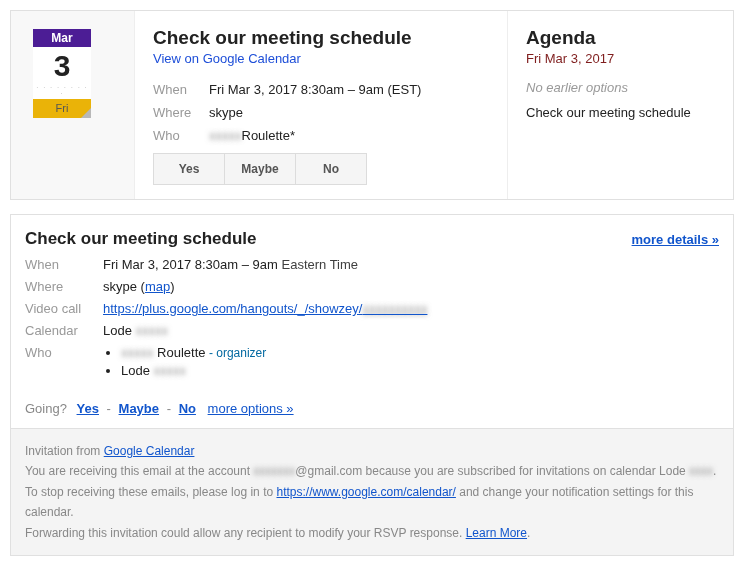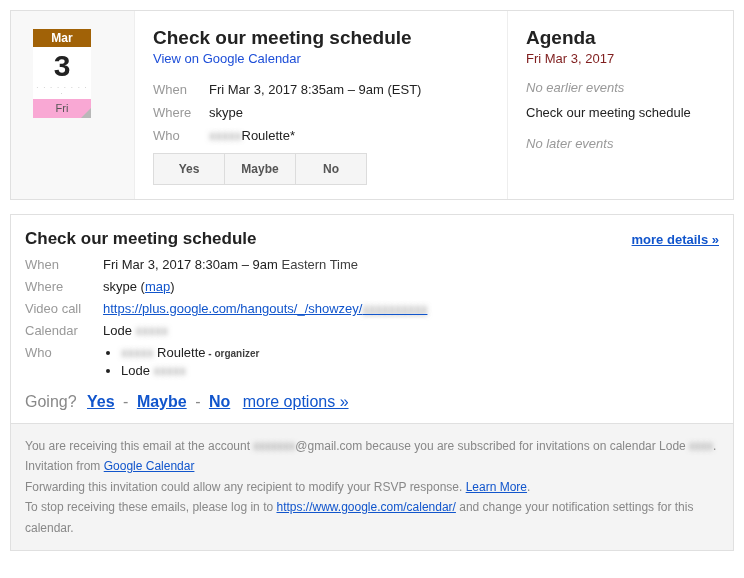--- a/index.html
+++ b/index.html
@@ -21,42 +21,42 @@
   .date-col {
     width: 123px;
     padding: 18px 0 18px 22px;
   }
   .date-tile {
     width: 58px;
     text-align: center;
     font-family: Arial, sans-serif;
   }
   .date-month {
-    background: #a16207;
+    background: #4c1d95;
     color: #fff;
     font-size: 12px;
     font-weight: bold;
     padding: 2px 0;
   }
   .date-day {
     background: #fff;
     font-size: 30px;
     font-weight: bold;
     line-height: 38px;
   }
   .date-dotrow {
     background: #fff;
     font-size: 8px;
     letter-spacing: 1px;
     color: #ccc;
     line-height: 6px;
     padding-bottom: 2px;
   }
   .date-wkday {
-    background: #f9a8d4;
+    background: #eab308;
     font-size: 11px;
     color: #555;
     padding: 3px 0 4px;
     position: relative;
   }
   .date-fold {
     position: absolute;
     right: 0; bottom: 0;
     width: 0; height: 0;
     border-left: 10px solid transparent;
@@ -120,22 +120,22 @@
   .detail-head { display: flex; justify-content: space-between; align-items: baseline; }
   .detail-title { font-size: 17px; font-weight: bold; margin: 0; }
   .more-details { font-size: 13px; font-weight: bold; }
   .d-table { margin-top: 8px; }
   .d-row { display: flex; margin-bottom: 7px; font-size: 13px; align-items: baseline; }
   .d-label { width: 78px; color: #999; }
   .d-value { color: #222; flex: 1; }
   .tz { color: #404040; }
   .who-list { margin: 0; padding-left: 18px; }
   .who-list li { margin-bottom: 3px; }
-  .org-tag { color: #404040; font-size: 10px; font-weight: bold; }
-  .going-row { margin-top: 12px; font-size: 16px; }
+  .org-tag { color: #0369a1; font-size: 12px; }
+  .going-row { margin-top: 20px; font-size: 13px; }
   .going-row .lbl { color: #888; margin-right: 6px; }
   .going-row a { font-weight: bold; }
   .going-row .sep { color: #888; margin: 0 4px; }
   .going-row .opts { font-weight: normal; margin-left: 8px; }
 
   .footer-card {
     border-top: 1px solid #e0e0e0;
     background: #f4f4f4;
     padding: 12px 14px;
     font-size: 12px;
@@ -160,21 +160,21 @@
     </div>
   </div>
 
   <div class="main-col">
     <h2 class="main-title">Check our meeting schedule</h2>
     <a class="view-link">View on Google Calendar</a>
 
     <div class="meta-table">
       <div class="meta-row">
         <div class="meta-label">When</div>
-        <div class="meta-value">Fri Mar 3, 2017 8:35am – 9am (EST)</div>
+        <div class="meta-value">Fri Mar 3, 2017 8:30am – 9am (EST)</div>
       </div>
       <div class="meta-row">
         <div class="meta-label">Where</div>
         <div class="meta-value">skype</div>
       </div>
       <div class="meta-row">
         <div class="meta-label">Who</div>
         <div class="meta-value">
           <span class="blur">xxxxx</span><span>Roulette*</span>
         </div>
@@ -184,25 +184,24 @@
     <div class="rsvp-row">
       <div class="rsvp-btn">Yes</div>
       <div class="rsvp-btn">Maybe</div>
       <div class="rsvp-btn">No</div>
     </div>
   </div>
 
   <div class="agenda-col">
     <h2 class="agenda-title">Agenda</h2>
     <div class="agenda-date">Fri Mar 3, 2017</div>
-    <div class="agenda-msg">No earlier events</div>
+    <div class="agenda-msg">No earlier options</div>
     <div class="agenda-event">
       <div class="agenda-name">Check our meeting schedule</div>
     </div>
-    <div class="agenda-msg">No later events</div>
   </div>
 </div>
 
 <div class="detail-card">
   <div class="detail-main">
     <div class="detail-head">
       <h3 class="detail-title">Check our meeting schedule</h3>
       <a class="more-details">more details »</a>
     </div>
 
@@ -252,25 +251,25 @@
       <span class="sep">-</span>
       <a>Maybe</a>
       <span class="sep">-</span>
       <a>No</a>
       <a class="opts">more options »</a>
     </div>
   </div>
 
   <div class="footer-card">
     <div>
+      <span>Invitation from </span><a>Google Calendar</a>
+    </div>
+    <div>
       <span>You are receiving this email at the account </span><span class="blur">xxxxxxx</span><span>@gmail.com because you are subscribed for invitations on calendar Lode </span><span class="blur">xxxx</span><span>.</span>
     </div>
     <div>
-      <span>Invitation from </span><a>Google Calendar</a>
+      <span>To stop receiving these emails, please log in to </span><a>https://www.google.com/calendar/</a><span> and change your notification settings for this calendar.</span>
     </div>
     <div>
       <span>Forwarding this invitation could allow any recipient to modify your RSVP response. </span><a>Learn More</a><span>.</span>
     </div>
-    <div>
-      <span>To stop receiving these emails, please log in to </span><a>https://www.google.com/calendar/</a><span> and change your notification settings for this calendar.</span>
-    </div>
   </div>
 </div>
 
 </body></html>

